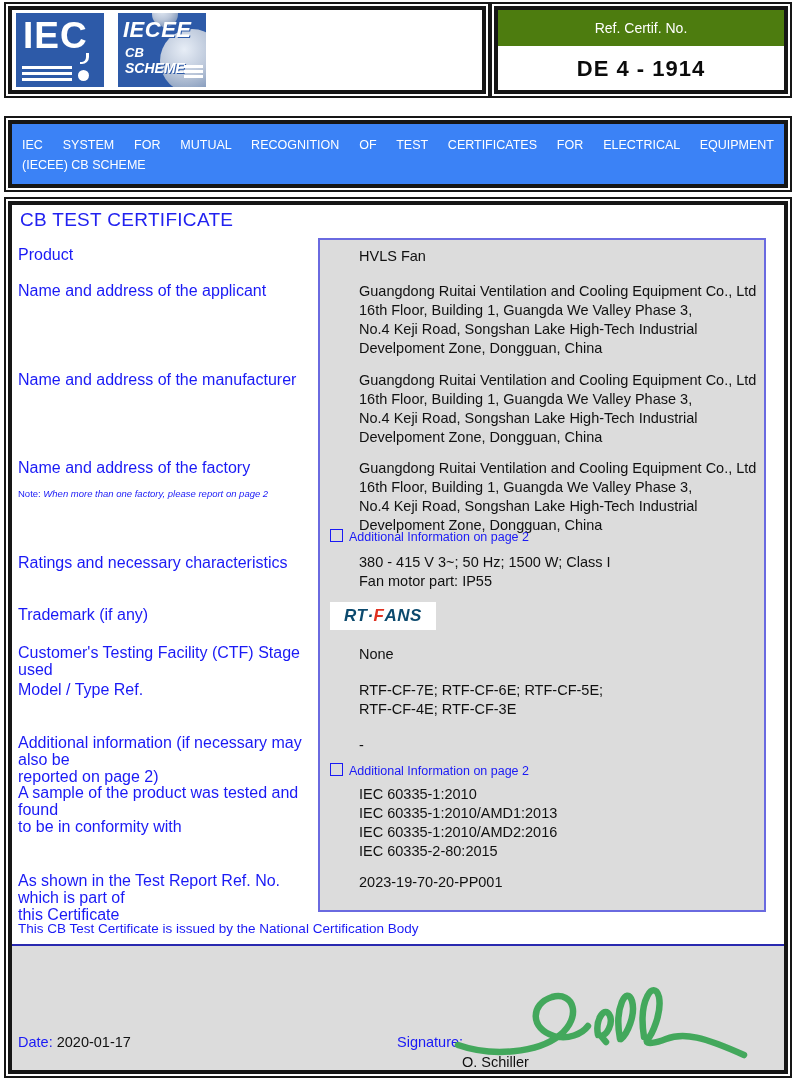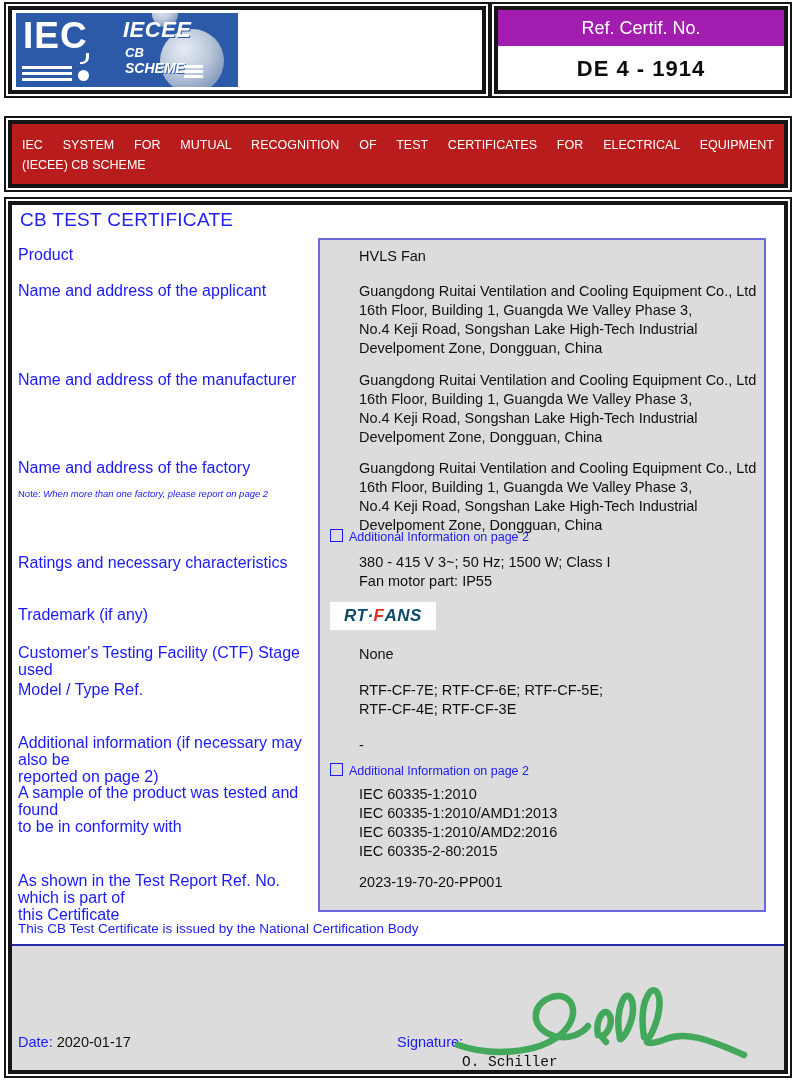--- a/index.html
+++ b/index.html
@@ -13,44 +13,44 @@
     position:absolute; box-sizing:border-box;
     border:4px solid #161616; outline:2px solid #161616; outline-offset:2px;
     background:#fff;
   }
   .abs { position:absolute; }
 
   
   .box-logos { left:8px; top:6px; width:478px; height:88px; }
   .iec-square, .iecee-square {
     position:absolute; top:3px; width:88px; height:74px; background:#2d5aa8;
-    overflow:hidden; color:#fff;padding-left:32px;
+    overflow:hidden; color:#fff;
   }
   .iec-square { left:4px; }
   .iecee-square { left:106px; }
   .iec-text { position:absolute; left:7px; top:2px; font-size:37px; font-weight:bold; letter-spacing:1px; }
   .iec-cedilla { position:absolute; left:64px; top:40px; width:6px; height:9px; border-right:3px solid #fff; border-bottom:2px solid #fff; border-bottom-right-radius:7px; }
   .iec-line { position:absolute; left:6px; height:3px; width:50px; background:#fff; }
   .iec-dot { position:absolute; left:62px; top:57px; width:11px; height:11px; border-radius:50%; background:#fff; }
   .sphere { position:absolute; border-radius:50%;
     background:radial-gradient(circle at 38% 32%, #f7fafd 0%, #c6cfdd 45%, #8ea2bf 75%, #7388a8 100%);
     opacity:.92; }
   .iecee-title { position:absolute; left:5px; top:4px; font-style:italic; font-weight:bold; font-size:22px; letter-spacing:.5px; z-index:2; text-shadow:1px 1px 0 #2d5aa8; }
   .iecee-cb { position:absolute; left:7px; top:32px; font-style:italic; font-weight:bold; font-size:13px; z-index:2; text-shadow:1px 1px 0 #2d5aa8; }
   .iecee-scheme { position:absolute; left:7px; top:47px; font-style:italic; font-weight:bold; font-size:14px; z-index:2; text-shadow:1px 1px 0 #2d5aa8; }
   .iecee-line { position:absolute; left:66px; width:19px; height:2.5px; background:#fff; z-index:2; }
 
   .box-ref { left:494px; top:6px; width:294px; height:88px; }
-  .ref-bar { position:absolute; left:0; top:0; width:100%; height:36px; background:#a21caf;
-    color:#fff; font-size:18px; text-align:center; line-height:36px; }
+  .ref-bar { position:absolute; left:0; top:0; width:100%; height:36px; background:#4d7c0f;
+    color:#fff; font-size:14px; text-align:center; line-height:36px; }
   .ref-value { position:absolute; left:0; top:46px; width:100%; text-align:center;
     font-size:22px; font-weight:bold; letter-spacing:1px; color:#0b0b0b; }
 
   
-  .box-banner { left:8px; top:120px; width:780px; height:68px; background:#b91c1c; }
+  .box-banner { left:8px; top:120px; width:780px; height:68px; background:#3b82f6; }
   .banner-text { position:absolute; left:10px; top:11px; width:752px; color:#fff;
     font-size:12.5px; line-height:20px; }
   .banner-l1 { text-align:justify; text-align-last:justify; }
 
   
   .box-main { left:8px; top:201px; width:780px; height:873px; }
   .title { left:8px; top:4px; font-size:19px; color:#2222f0; letter-spacing:.3px; }
 
   .gray-panel { left:306px; top:33px; width:448px; height:674px;
     background:#dcdcdc; border:2px solid #6a6ae0; box-sizing:border-box; }
@@ -68,21 +68,21 @@
     display:flex; align-items:center; justify-content:center;
     font-style:italic; font-weight:bold; font-size:17px; letter-spacing:.5px; }
   .tm-blue { color:#0c4a6e; } .tm-red { color:#e03020; }
 
   .issued { left:6px; top:716px; color:#1a1af5; font-size:13.5px;text-align:center; }
   .hr-blue { left:0px; top:739px; width:772px; height:2px; background:#2a2ab0; }
   .footer-gray { left:0px; top:741px; width:772px; height:124px; background:#dcdcdc; }
   .ncb { left:6px; top:752px; font-size:15px; color:#111; width:740px; }
   .date-row { left:6px; top:829px; font-size:14.5px; }
   .sig-label { left:385px; top:829px; font-size:14.5px; color:#1a1af5; }
-  .signatory { left:450px; top:849px; font-size:14.5px; color:#111;font-family:Liberation Mono, monospace; }
+  .signatory { left:450px; top:849px; font-size:14.5px; color:#111; }
   .sig-svg { left:440px; top:774px; width:305px; height:90px; }
   .blue { color:#1a1af5; } .black { color:#111; }
 </style>
 </head>
 <body>
 
 <div class="page">
 
   <div class="dbox box-logos">
     <div class="iec-square">

